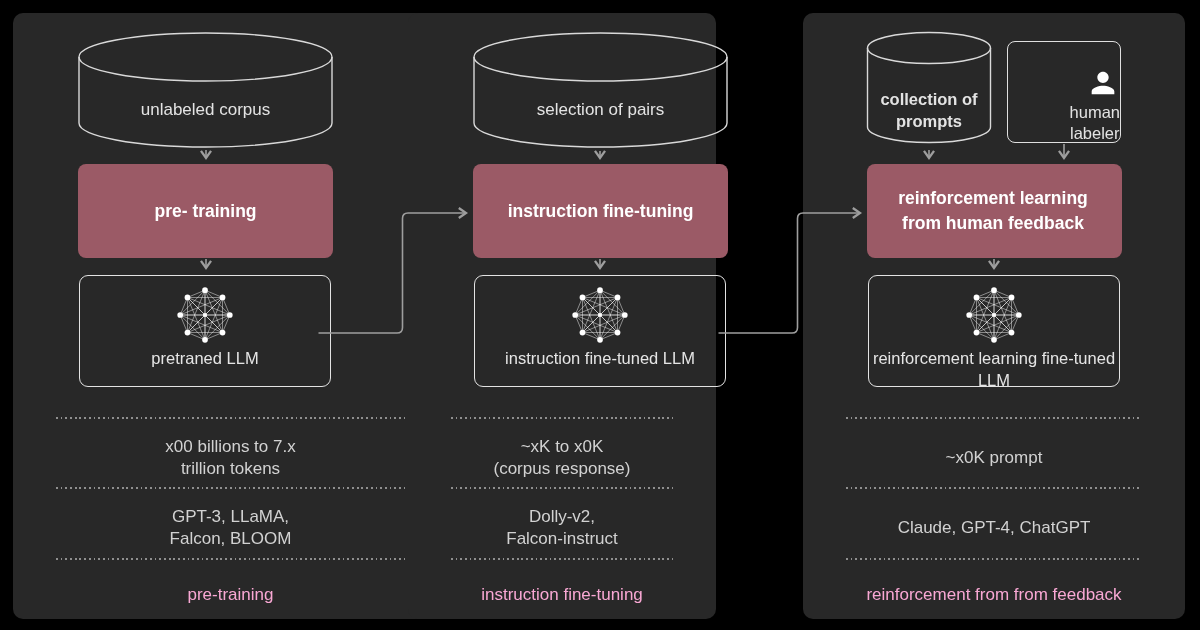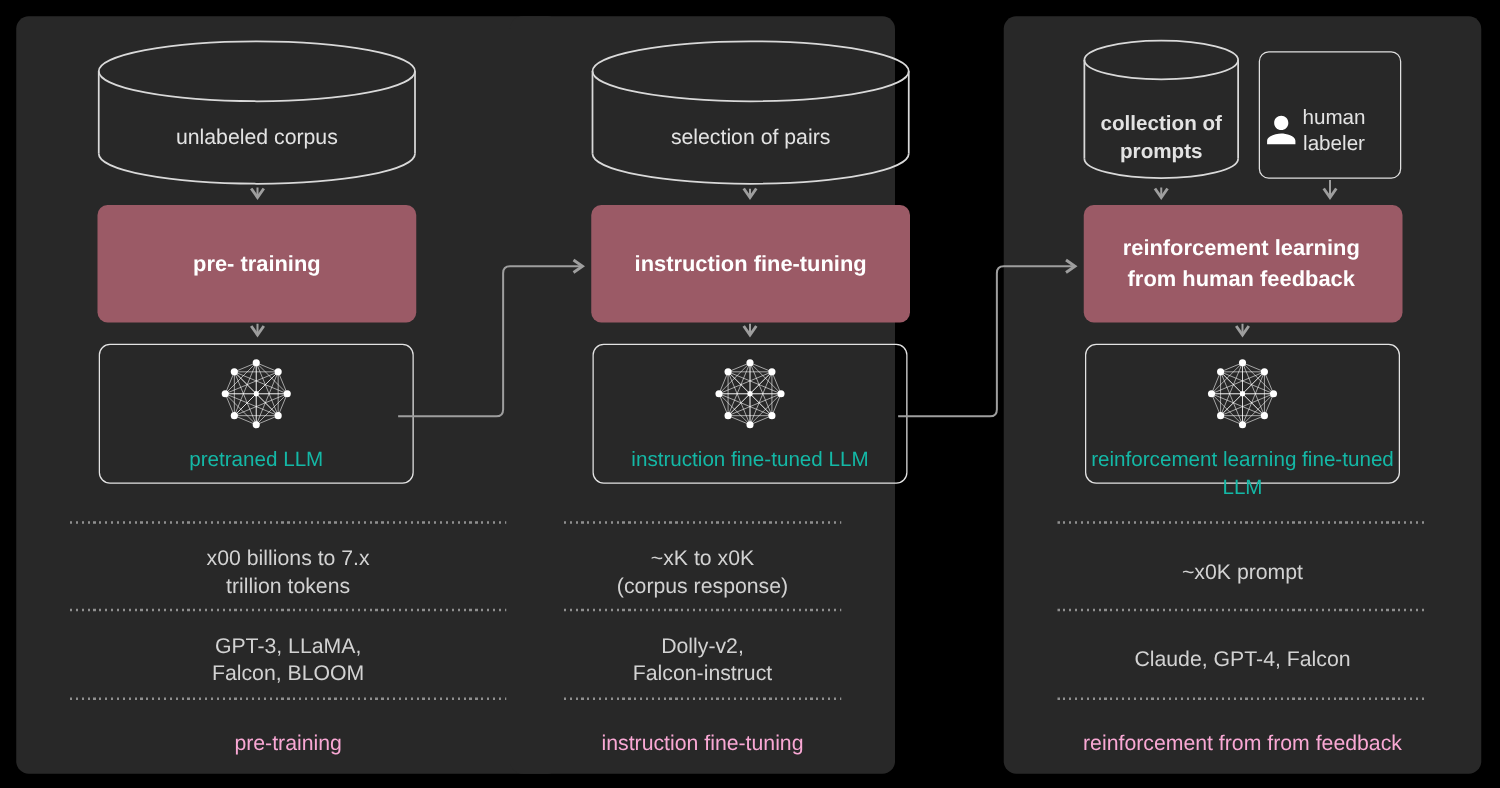--- a/index.html
+++ b/index.html
@@ -15,41 +15,41 @@
   
   .cylinder { position:absolute; top:18px; }
   .cyl-big   { left:64px; width:257px; height:118px; }
   .cyl-small { left:63px; width:126px; height:118px; }
   .cylinder svg { position:absolute; inset:0; width:100%; height:100%; }
   .cyl-label { position:absolute; left:0; right:0; top:67%; transform:translateY(-50%);
     text-align:center; color:#e3e3e3; font-size:17px; line-height:22px; }
 
   
   .labeler-card { position:absolute; left:204px; top:28px; width:114px; height:102px;
-    border:1.4px solid #e0e0e0; border-radius:8px; display:flex; flex-direction:row;
-    align-items:center; padding-top:24px; }
+    border:1.4px solid #e0e0e0; border-radius:8px; display:flex; flex-direction:column;
+    align-items:flex-end; padding-top:24px; }
   .person-icon svg { width:34px; height:34px; display:block; }
   .labeler-label { margin-top:2px; text-align:center; color:#e3e3e3; font-size:16.5px; line-height:21px; }
 
   
   .stage-box { position:absolute; left:65px; top:151px; width:255px; height:94px;
     background:#9b5a66; border-radius:8px; display:flex; align-items:center; justify-content:center;
     padding:0 18px; }
   .panel-3 .stage-box { left:64px;padding-left:15px; }
   .stage-label { color:#ffffff; font-weight:bold; font-size:17.5px; line-height:25px; text-align:center; }
 
   
   .llm-box { position:absolute; left:66px; top:262px; width:252px; height:112px;
     border:1.3px solid #e3e3e3; border-radius:9px; display:flex; flex-direction:column;
     align-items:center; padding-top:8px; }
   .panel-3 .llm-box { left:65px; }
   .network-icon svg { width:62px; height:62px; display:block; }
   .network-icon line { stroke:#ffffff; stroke-width:0.8; opacity:0.95; }
   .network-icon circle { fill:#ffffff; }
-  .llm-label { margin-top:11px; text-align:center; color:#14b8a6; font-size:16.5px; line-height:22px; }
+  .llm-label { margin-top:1px; text-align:center; color:#e5e5e5; font-size:16.5px; line-height:22px; }
 
   
   .dotted { position:absolute; left:43px; right:43px; height:2px;
     background-image:repeating-linear-gradient(90deg,#8f8f8f 0 1.7px,transparent 1.7px 4.7px); }
   .dotted-1 { top:404px; } .dotted-2 { top:474px; } .dotted-3 { top:545px; }
   .stat { position:absolute; left:10px; right:10px; text-align:center; color:#d2d2d2;
     font-size:17px; line-height:22px; white-space:pre-line; }
   .stat-1 { top:419px; height:52px; display:flex; align-items:center; justify-content:center; }
   .stat-2 { top:489px; height:52px; display:flex; align-items:center; justify-content:center; }
   .footer-label { position:absolute; left:0; right:0; top:562px; height:40px;
@@ -296,21 +296,21 @@
             <circle cx="21.71572875253809" cy="21.7157287525381" r="4.6"></circle>
             <circle cx="50" cy="50" r="3.4"></circle>
           </svg>
         </span>
       <div class="llm-label">reinforcement learning fine-tuned LLM</div>
     </div>
 
     <div class="dotted dotted-1"></div>
     <div class="stat stat-1">~x0K prompt</div>
     <div class="dotted dotted-2"></div>
-    <div class="stat stat-2">Claude, GPT-4, Falcon</div>
+    <div class="stat stat-2">Claude, GPT-4, ChatGPT</div>
     <div class="dotted dotted-3"></div>
     <div class="footer-label">reinforcement from from feedback</div>
   </section>
 
   <svg class="arrows-overlay" viewBox="0 0 1200 630">
     <defs>
       <marker id="arrowV" viewBox="0 0 10 10" refX="6.5" refY="5" markerWidth="9" markerHeight="9" orient="auto-start-reverse">
         <path d="M 1.5 1.5 L 6.5 5 L 1.5 8.5" fill="none" stroke="#9e9e9e" stroke-width="1.6"></path>
       </marker>
     </defs>

